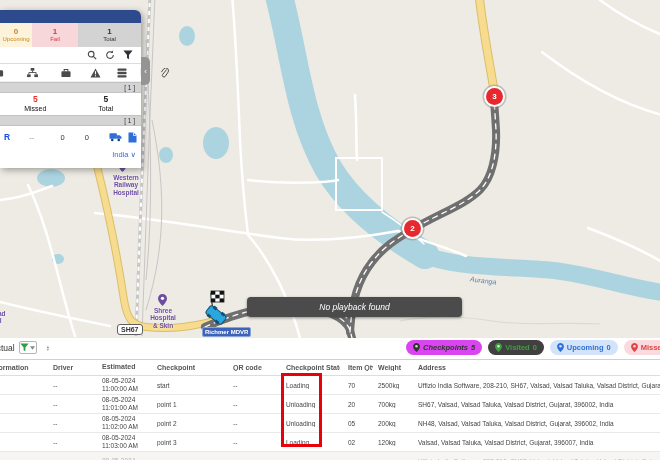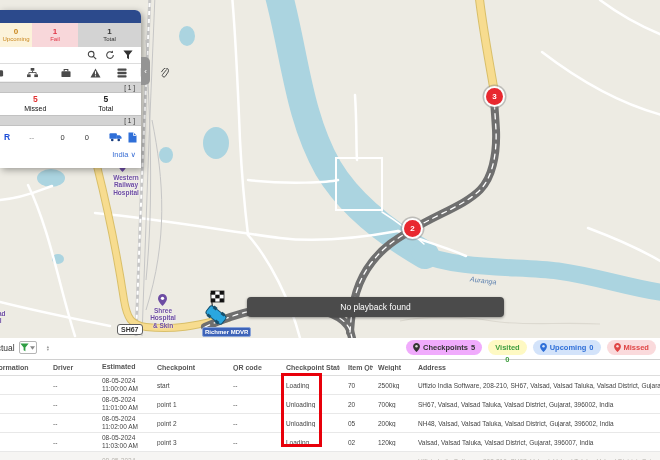--- a/index.html
+++ b/index.html
@@ -8,21 +8,21 @@
   .page { position:absolute; left:0; top:0; width:660px; height:460px; overflow:hidden; }
 
   
   .map { position:absolute; left:0; top:0; width:660px; height:338px; background:#edebe3; overflow:hidden; }
   .map svg { position:absolute; left:0; top:0; }
   .map-label { position:absolute; color:#6d4ca3; font-size:6.5px; font-weight:bold; text-align:center; line-height:1.15; text-shadow:0 0 2px #fff; }
   .river-label { position:absolute; color:#5a7fae; font-size:7px; font-style:italic; transform:rotate(7deg); }
   .road-badge { position:absolute; background:#fff; border:1.5px solid #5f5f5f; border-radius:3px; font-size:7px; font-weight:bold; color:#333; padding:1px 3px; line-height:1; }
   .poi-pin { position:absolute; }
   .marker { position:absolute; width:17px; height:17px; border-radius:50%; background:#e8282f; box-shadow:0 0 0 2px #fdfdfd, 0 0 0 3.5px rgba(130,130,130,.45); color:#fff; font-size:8px; font-weight:bold; display:flex; align-items:center; justify-content:center; }
-  .toast { position:absolute; left:247px; top:297px; width:257px; height:20px; background:#4b4b4b; border-radius:4px; color:#fff; font-size:8.5px; display:flex; align-items:center; justify-content:center; box-shadow:0 1px 3px rgba(0,0,0,.4); }
+  .toast { position:absolute; left:247px; top:297px; width:215px; height:20px; background:#4b4b4b; border-radius:4px; color:#fff; font-size:8.5px; display:flex; align-items:center; justify-content:center; box-shadow:0 1px 3px rgba(0,0,0,.4);font-style:italic; }
   .veh-label { position:absolute; left:202px; top:327px; background:#3d63b8; border:1px solid #8aa4d8; border-radius:2px; color:#fff; font-size:6px; font-weight:bold; padding:1px 2px; line-height:1; white-space:nowrap; }
 
   
   .panel { position:absolute; left:0; top:10px; width:141px; height:158px; background:#fff; box-shadow:2px 2px 7px rgba(0,0,0,.35); border-top-right-radius:6px; z-index:20; }
   .p-header { height:13px; background:#2c4a8c; border-top-right-radius:6px; }
   .p-stats { display:flex; height:24px; }
   .p-stat { display:flex; flex-direction:column; align-items:center; justify-content:center; line-height:1.15; }
   .p-stat .v { font-size:8px; font-weight:bold; }
   .p-stat .l { font-size:6px; }
   .st-upcoming { width:32px; background:#fcf3da; color:#c9861c; }
@@ -46,22 +46,22 @@
 
   
   .bottom { position:absolute; left:0; top:338px; width:660px; height:122px; background:#fff; }
   .toolbar { position:relative; height:22px; border-bottom:1px solid #d0d0d0; }
   .tb-left { position:absolute; left:0; top:3px; display:flex; align-items:center; gap:4px; }
   .tb-actual { font-size:8.5px; color:#333; margin-left:-9px; }
   .tb-filterbox { width:18px; height:13px; border:1px solid #b5b5b5; border-radius:2px; display:flex; align-items:center; justify-content:center; gap:1px; }
   .tb-stepper { display:flex; flex-direction:column; line-height:3px; font-size:4.5px; color:#999; margin-left:6px; }
   .pills { position:absolute; left:406px; top:2px; display:flex; gap:6px; white-space:nowrap; }
   .pill { height:15px; border-radius:8px; padding:0 7px; display:flex; align-items:center; gap:3px; font-size:7.5px; font-weight:bold; }
-  .pill-checkpoints { background:#f0abfc; color:#333; }
-  .pill-visited { background:#fef9c3; color:#3f9e3f;flex-direction:column; }
+  .pill-checkpoints { background:#d946ef; color:#333;font-style:italic; }
+  .pill-visited { background:#404040; color:#3f9e3f; }
   .pill-upcoming { background:#d3e3fa; color:#2f6fd8; }
   .pill-missed { background:#fadadc; color:#e04545; }
 
   .tbl { width:660px; font-size:6.5px; color:#444; }
   .trow { display:flex; border-bottom:1px solid #e8e8e8; align-items:center; }
   .thead { height:16px; font-weight:bold; color:#555; font-size:7px; border-bottom:1px solid #ddd; }
   .tdata { height:19px; }
   .c { overflow:hidden; white-space:nowrap; }
   .c1 { width:45px; padding-left:0; }
   .c1 .shift { margin-left:-10px; }

